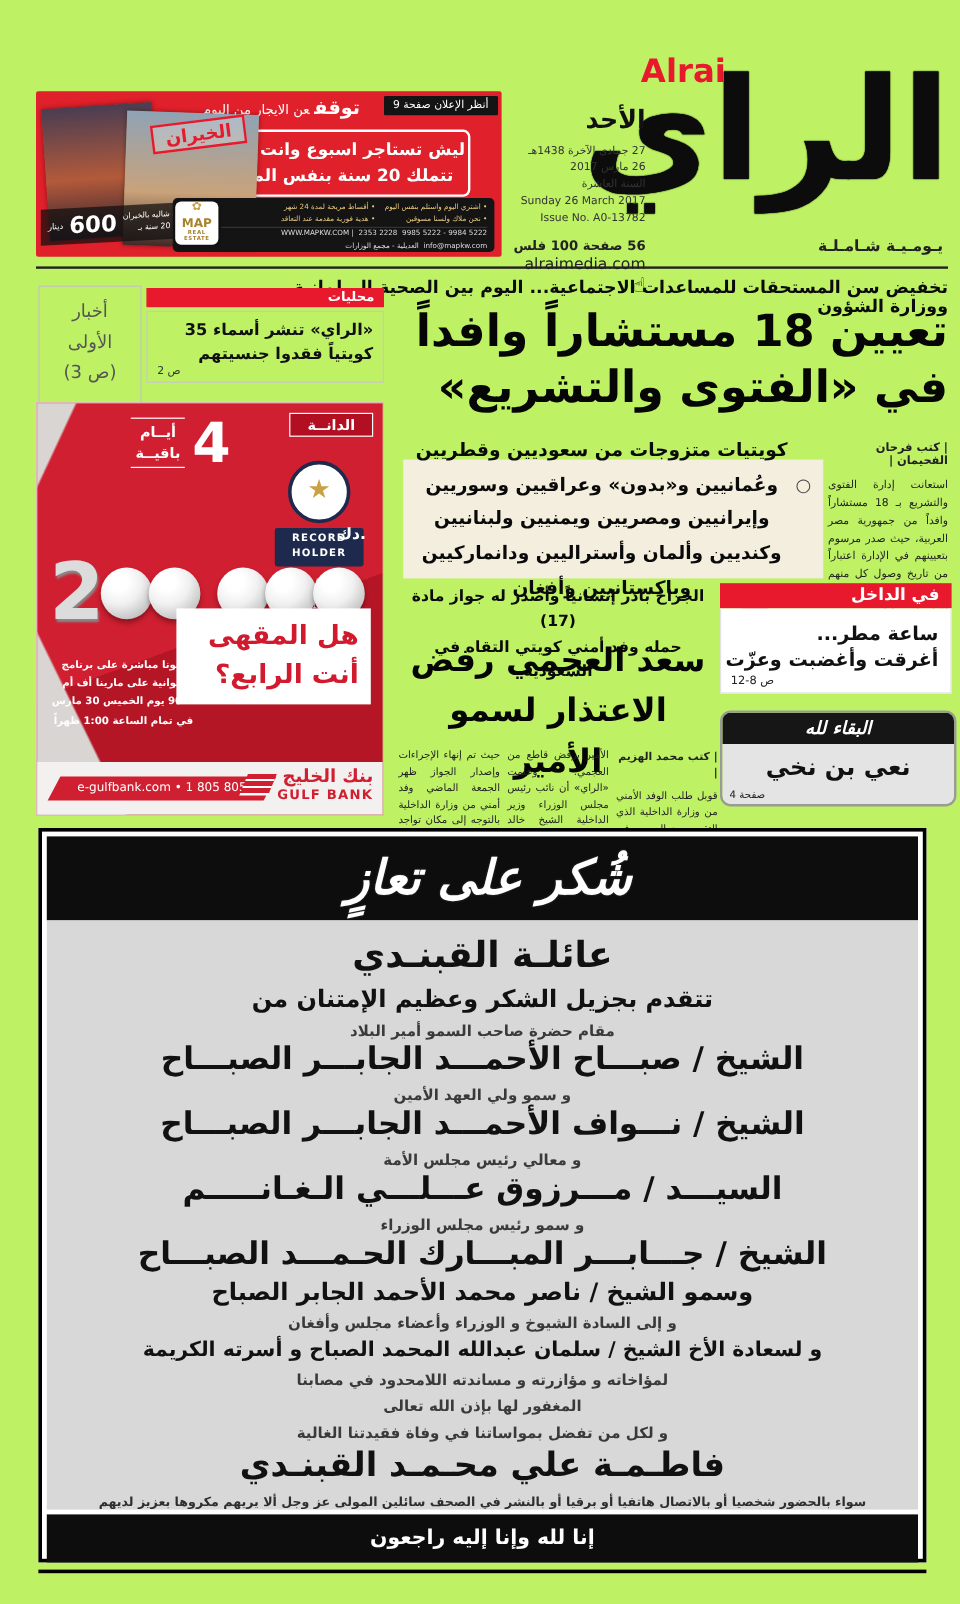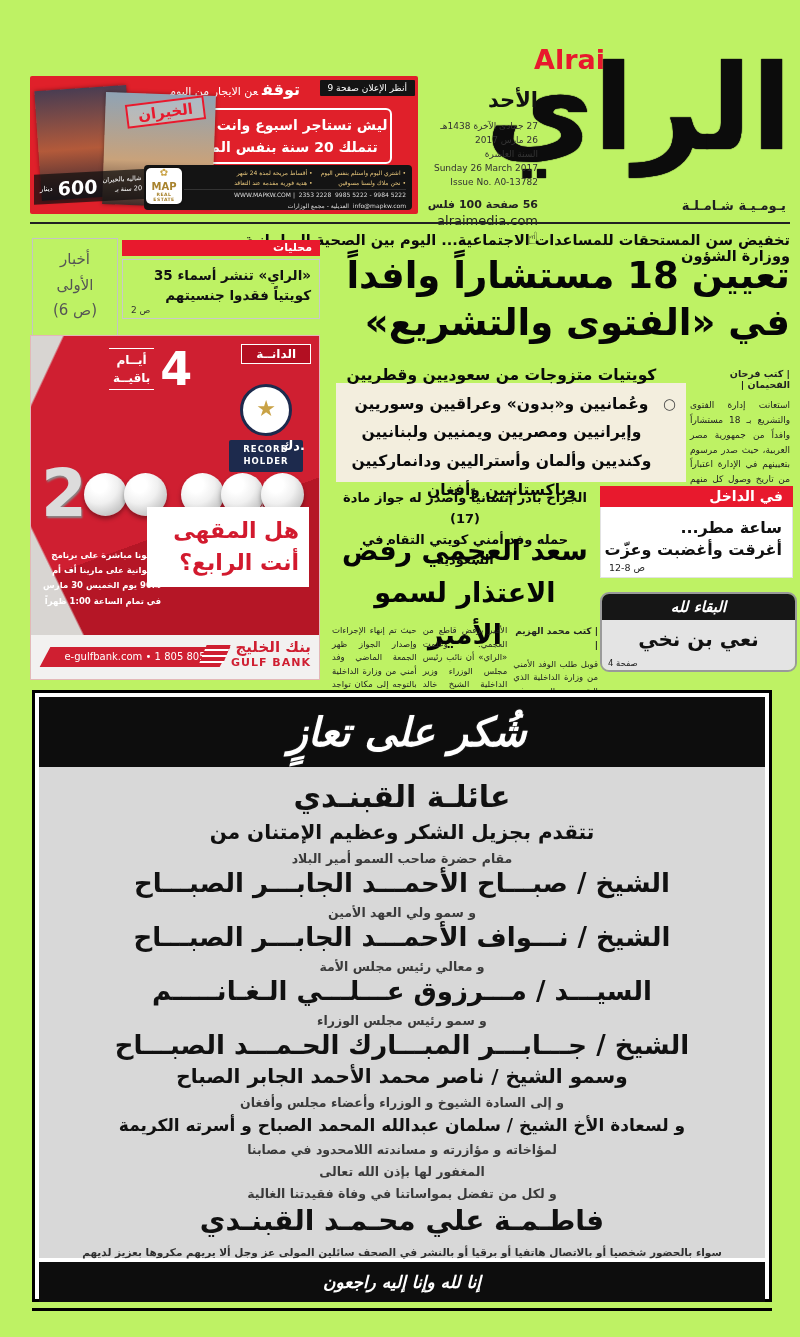--- a/index.html
+++ b/index.html
@@ -147,21 +147,21 @@
              font-style:italic;line-height:70px;letter-spacing:2px;text-shadow:0 0 2px #fff3;padding-left:11px;}
   .obit-body{background:#d8d8d8;flex:1;text-align:center;direction:rtl;color:#111;padding-top:8px;}
   .o-family{font-size:30px;font-weight:bold;margin-top:4px;}
   .o-thanks{font-size:20px;font-weight:bold;margin-top:6px;}
   .o-small{font-size:12.5px;font-weight:bold;color:#3a3a3a;margin-top:7px;}
   .o-name-xl{font-size:26px;font-weight:bold;margin-top:2px;}
   .o-name-l{font-size:20px;font-weight:bold;margin-top:4px;}
   .o-name-m{font-size:17px;font-weight:bold;margin-top:5px;}
   .o-deceased{font-size:28px;font-weight:bold;margin-top:3px;}
   .o-disclaimer{font-size:10.5px;font-weight:bold;color:#2e2e2e;margin-top:9px;}
-  .obit-foot{background:#0d0d0d;height:40px;color:#fff;text-align:center;font-size:17px;font-style:italic;
+  .obit-foot{background:#0d0d0d;height:40px;color:#fff;text-align:center;font-size:17px;
              font-weight:bold;line-height:40px;margin-top:4px;letter-spacing:1px;}
   .bottom-rule{left:32px;top:1308px;width:740px;height:3px;background:#000;}
 </style>
 </head>
 <body>
 
 <div id="page">
 
   <div class="abs logo-block">
     <div class="logo-en">Alrai</div>
@@ -231,21 +231,21 @@
 
   <div class="abs kicker">تخفيض سن المستحقات للمساعدات الاجتماعية... اليوم بين الصحية البرلمانية ووزارة الشؤون</div>
   <div class="abs headline">
     <div>تعيين 18 مستشاراً وافداً</div>
     <div>في «الفتوى والتشريع»</div>
   </div>
 
   <div class="abs firstnews">
     <div>أخبار</div>
     <div>الأولى</div>
-    <div>(ص 6)</div>
+    <div>(ص 3)</div>
   </div>
 
   <div class="abs mah-bar">محليات</div>
   <div class="abs mah-box">
     <div class="mah-head">«الراي» تنشر أسماء 35 كويتياً فقدوا جنسيتهم</div>
     <div class="mah-page">ص 2</div>
   </div>
 
   <div class="abs lead-col">
     <div class="lead-byline">| كتب فرحان الفحيمان |</div>

